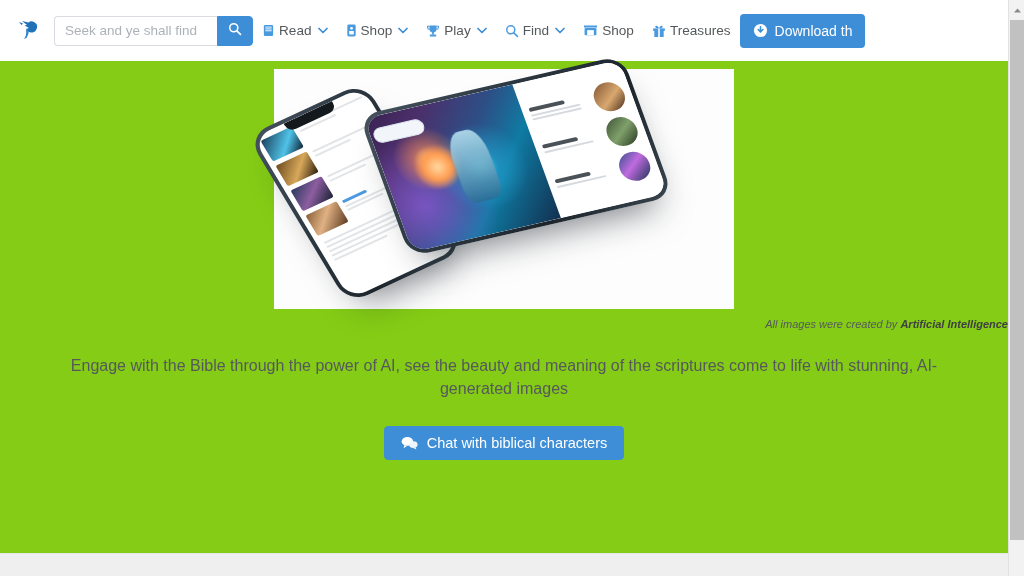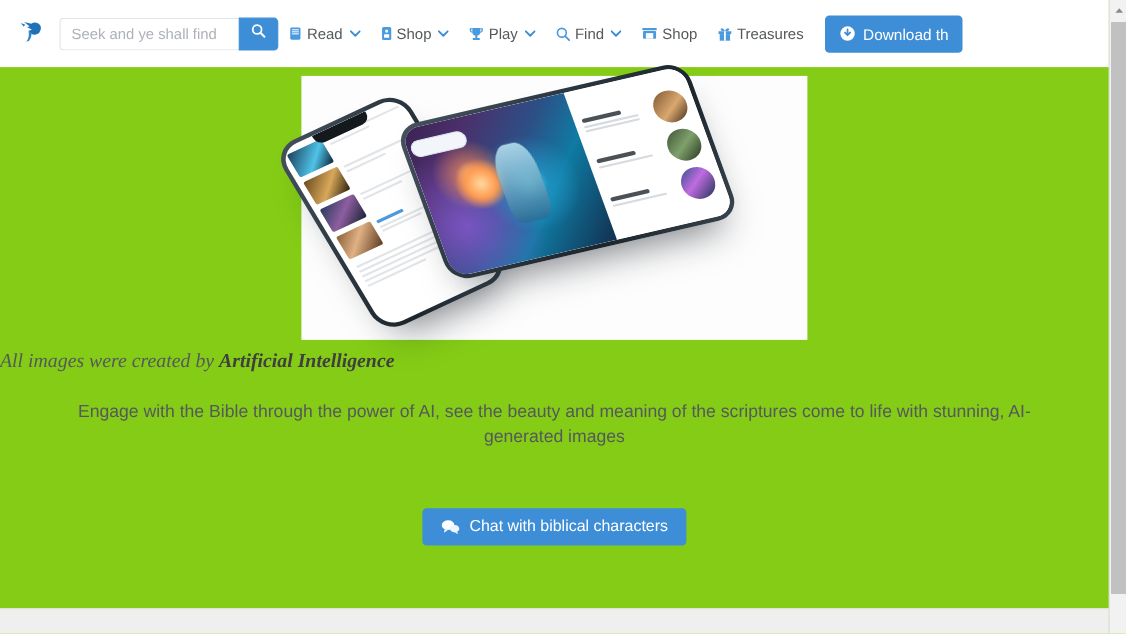--- a/index.html
+++ b/index.html
@@ -70,21 +70,20 @@
   .nav-item .ico { display: flex; align-items: center; color: #4a9ae0; }
   .chev { margin-left: 2px; color: #3d8ed6; display: flex; align-items: center; }
   .download-btn {
     display: flex; align-items: center; gap: 7px;
     background: #3d8ed6;
     color: #fff;
     height: 34px;
     border-radius: 4px;
     padding: 0 13px;
     font-size: 14px;
-    margin-left: 10px;
     cursor: pointer;
     flex: 0 0 auto;
   }
   .download-btn .ico { color: #fff; display: flex; align-items: center; }
 
   
   .hero { position: absolute; top: 61px; left: 0; width: 1008px; }
   .headline {
     text-align: center;
     font-size: 28.5px;
@@ -212,26 +211,25 @@
   .card-sub { height: 2px; width: 85%; background: #d7dade; border-radius: 1px; margin-bottom: 2px; }
   .side-tab {
     position: absolute; left: 3px; top: 12px;
     width: 34%; height: 16px;
     background: #f2f6fa; border: 1px solid #dbe5ee;
     border-radius: 9px;
   }
 
   
   .caption {
-    text-align: left;
-    font-size: 18px;
+    text-align: right;
+    font-size: 11px;
     font-style: italic;
     color: #55595c;
     margin-top: 4px;
-    font-family: Liberation Serif, serif;
   }
   .caption b { font-weight: bold; color: #3f3f3f; }
   .lead {
     text-align: center;
     font-size: 16px;
     color: #55595c;
     line-height: 1.45;
     max-width: 900px;
     margin: 24px auto 12px auto;
   }
@@ -243,21 +241,20 @@
     margin-top: 26px;
   }
   .btn {
     display: flex; align-items: center; gap: 9px;
     height: 34px;
     padding: 0 16px;
     border-radius: 4px;
     font-size: 14.5px;
     cursor: pointer;
     border: 1px solid transparent;
-    margin-top: 27px;
   }
   .btn-primary { background: #3d8ed6; color: #ffffff; border-color: #3d8ed6; }
   .btn-secondary { background: #f2f2f2; color: #4a4f54; border-color: #eaeaea; }
   .btn .ico { display: flex; align-items: center; }
 
   
   .footer-strip {
     position: absolute; left: 0; top: 553px;
     width: 1008px; height: 23px;
     background: #efefef;

